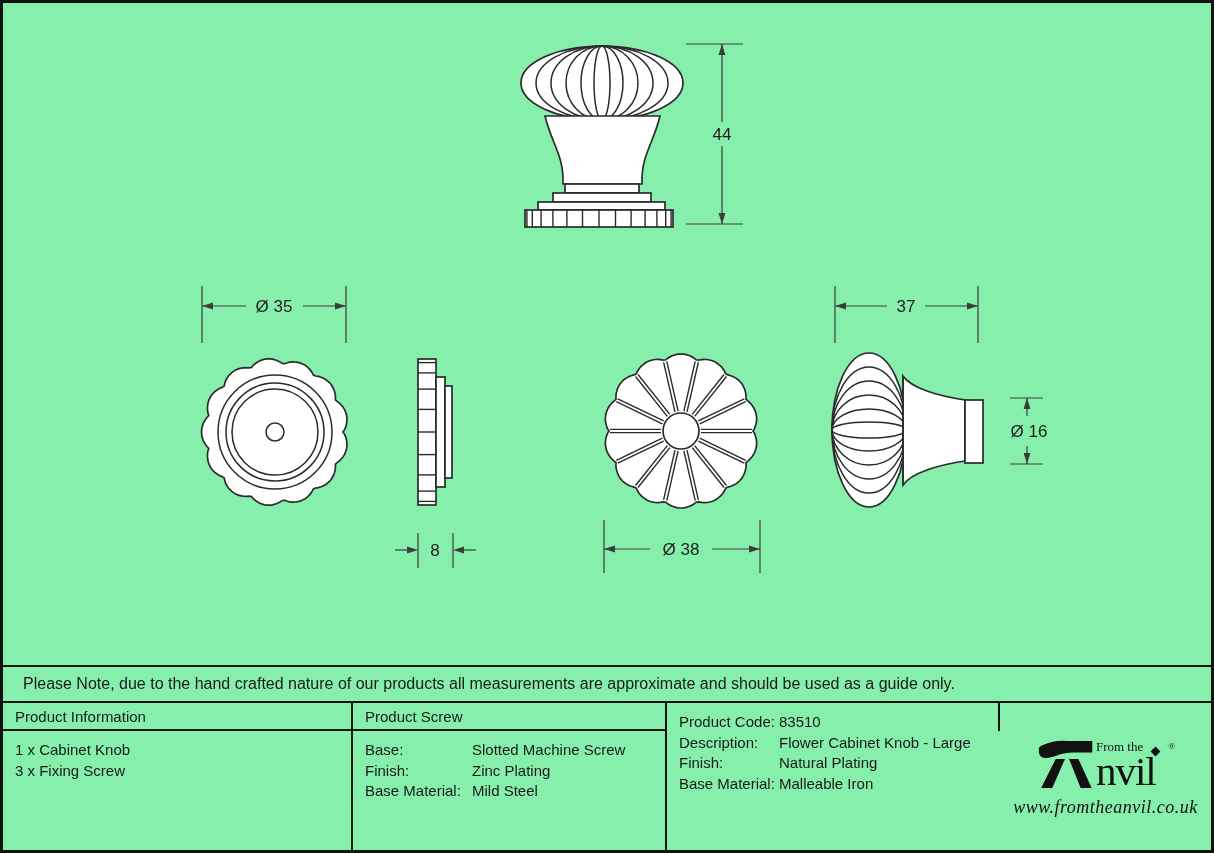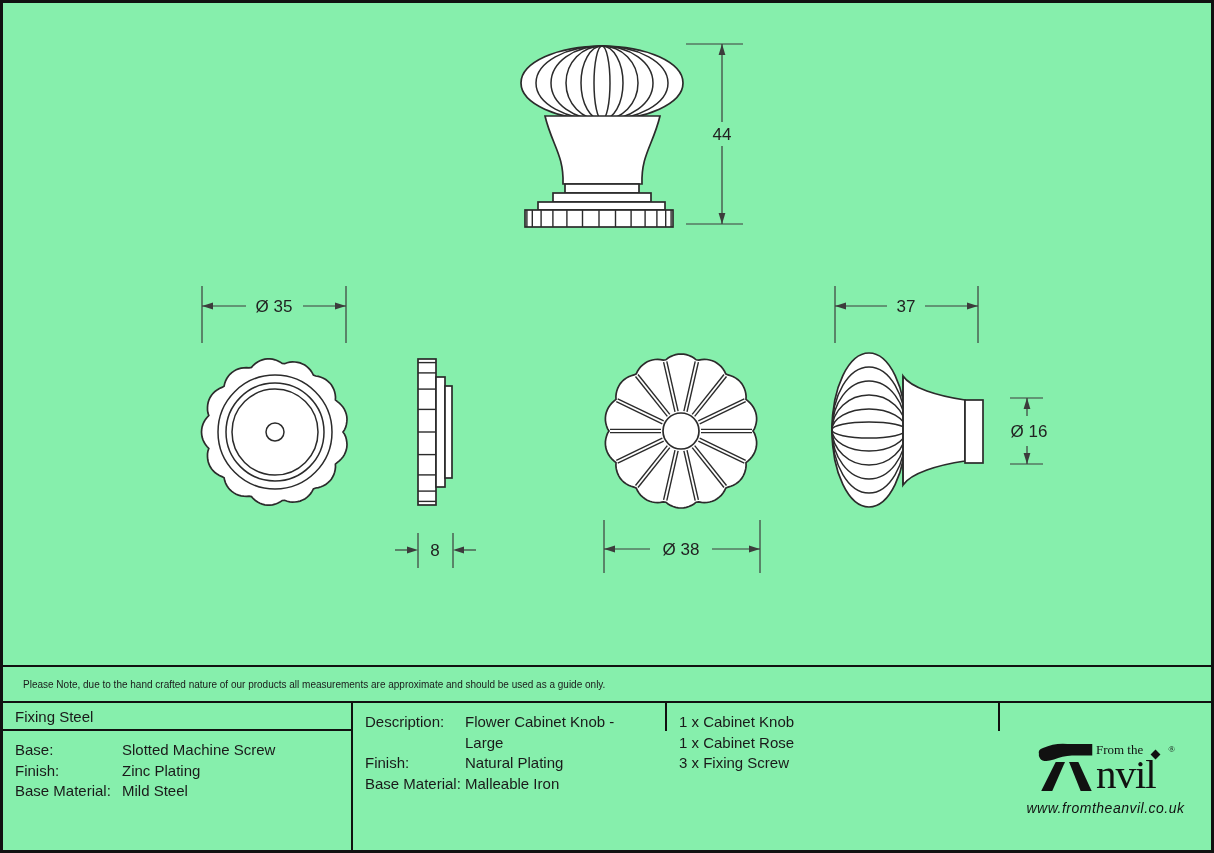--- a/index.html
+++ b/index.html
@@ -7,21 +7,21 @@
   .page {
     position:relative; width:1214px; height:853px; background:#86efac;
     border:3px solid #111; font-family:"Liberation Sans", sans-serif;
     color:#1a1a1a; display:flex; flex-direction:column; overflow:hidden;
   }
   .drawing-area { position:relative; height:662px; flex:none; }
   .drawing-area svg { position:absolute; left:0; top:0; }
 
   .note-row {
     flex:none; height:36px; border-top:2px solid #111;
-    display:flex; align-items:center; padding:0 20px; font-size:10px;
+    display:flex; align-items:center; padding:0 20px; font-size:16px;
   }
 
   .info-grid {
     flex:1; border-top:2px solid #111;
     display:grid; grid-template-columns:350px 314px 333px 1fr;
     grid-template-rows:28px 1fr; font-size:15px;
   }
   .hdr { border-right:2px solid #111; border-bottom:2px solid #111;
          display:flex; align-items:center; padding:0 12px; }
   .bdy { border-right:2px solid #111; padding:9px 12px 0 12px; }
@@ -33,21 +33,21 @@
   .logo-cell { grid-column:4; grid-row:1 / 3; display:flex; flex-direction:column;
                align-items:center; justify-content:center; }
   .logo-row { display:flex; align-items:flex-end; }
   .logo-text { position:relative; margin-left:2px; }
   .logo-top { font-family:"Liberation Serif", serif; font-size:13px; color:#111;
               display:flex; align-items:flex-end; gap:9px; margin-bottom:-4px; }
   .diamond { width:7px; height:7px; background:#111; transform:rotate(45deg); display:inline-block; }
   .reg { font-size:9px; position:relative; top:-4px; }
   .logo-word { font-family:"Liberation Serif", serif; font-size:41px; line-height:40px;
                color:#111; letter-spacing:-1px; }
-  .logo-url { font-family:Liberation Sans, sans-serif; font-style:italic; font-size:14px;
+  .logo-url { font-family:Liberation Serif, serif; font-style:italic; font-size:18px;
               color:#111; margin-top:6px; letter-spacing:0.5px; }
 
   .obj { fill:#ffffff; stroke:#2b2b2b; stroke-width:1.7; }
   .objline { fill:none; stroke:#2b2b2b; stroke-width:1.5; }
   .dim { stroke:#3c3c3c; stroke-width:1.2; fill:none; }
   .dimarrow { fill:#3c3c3c; stroke:none; }
   .dimtext { font-family:"Liberation Sans", sans-serif; font-size:17px; fill:#222;
              text-anchor:middle; }
   g[data-shape] line { stroke:#2b2b2b; stroke-width:1.4; }
 </style>
@@ -221,40 +221,44 @@
       </g>
     </svg>
   </div>
 
   <div class="note-row">
     <span>Please Note, due to the hand crafted nature of our products all measurements are approximate and should be used as a guide only.</span>
   </div>
 
   <div class="info-grid">
 
-    <div class="hdr">Fixing Steel</div>
+    <div class="hdr">Product Information</div>
+    <div class="hdr">Product Screw</div>
 
     <div class="bdy">
+      <div class="kv">
+        <span class="k">Product Code:</span>
+        <span class="v">83510</span>
+      </div>
       <div class="kv">
         <span class="k">Description:</span>
         <span class="v">Flower Cabinet Knob - Large</span>
       </div>
       <div class="kv">
         <span class="k">Finish:</span>
         <span class="v">Natural Plating</span>
       </div>
       <div class="kv">
         <span class="k">Base Material:</span>
         <span class="v">Malleable Iron</span>
       </div>
     </div>
 
     <div class="bdy">
       <div class="pack-item">1 x Cabinet Knob</div>
-      <div class="pack-item">1 x Cabinet Rose</div>
       <div class="pack-item">3 x Fixing Screw</div>
     </div>
 
     <div class="bdy fix">
       <div class="kv">
         <span class="k">Base:</span>
         <span class="v">Slotted Machine Screw</span>
       </div>
       <div class="kv">
         <span class="k">Finish:</span>

